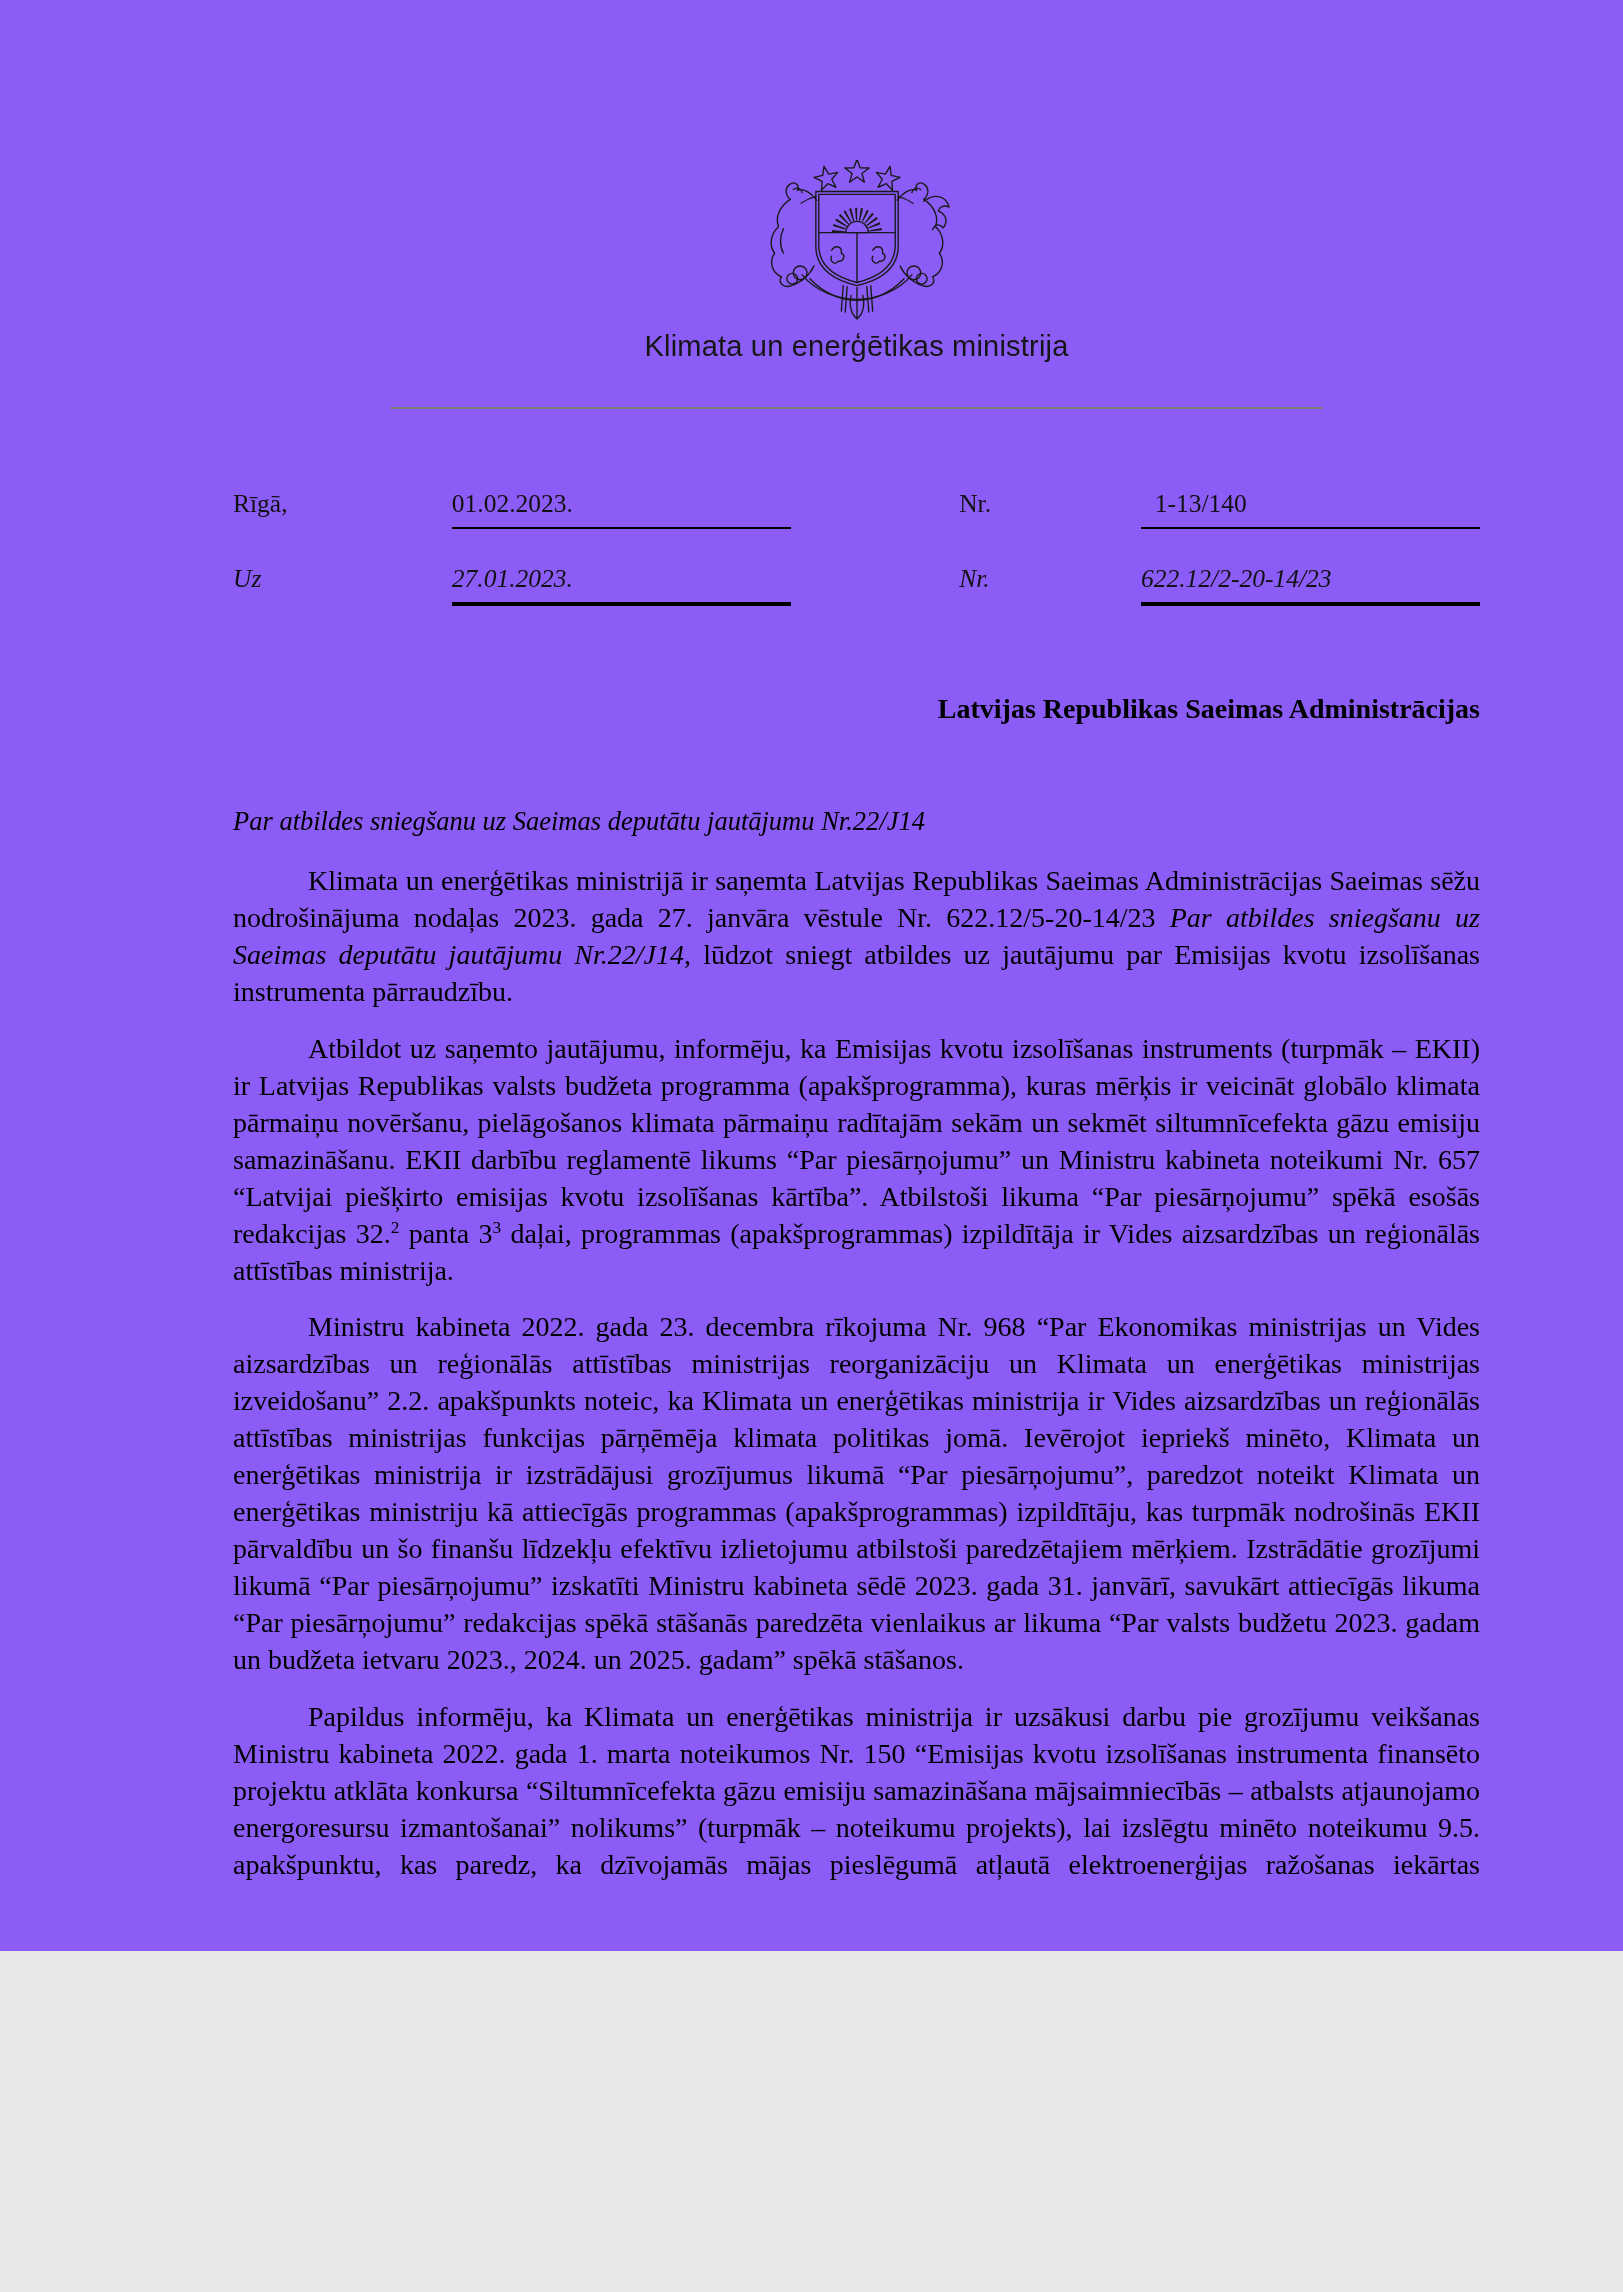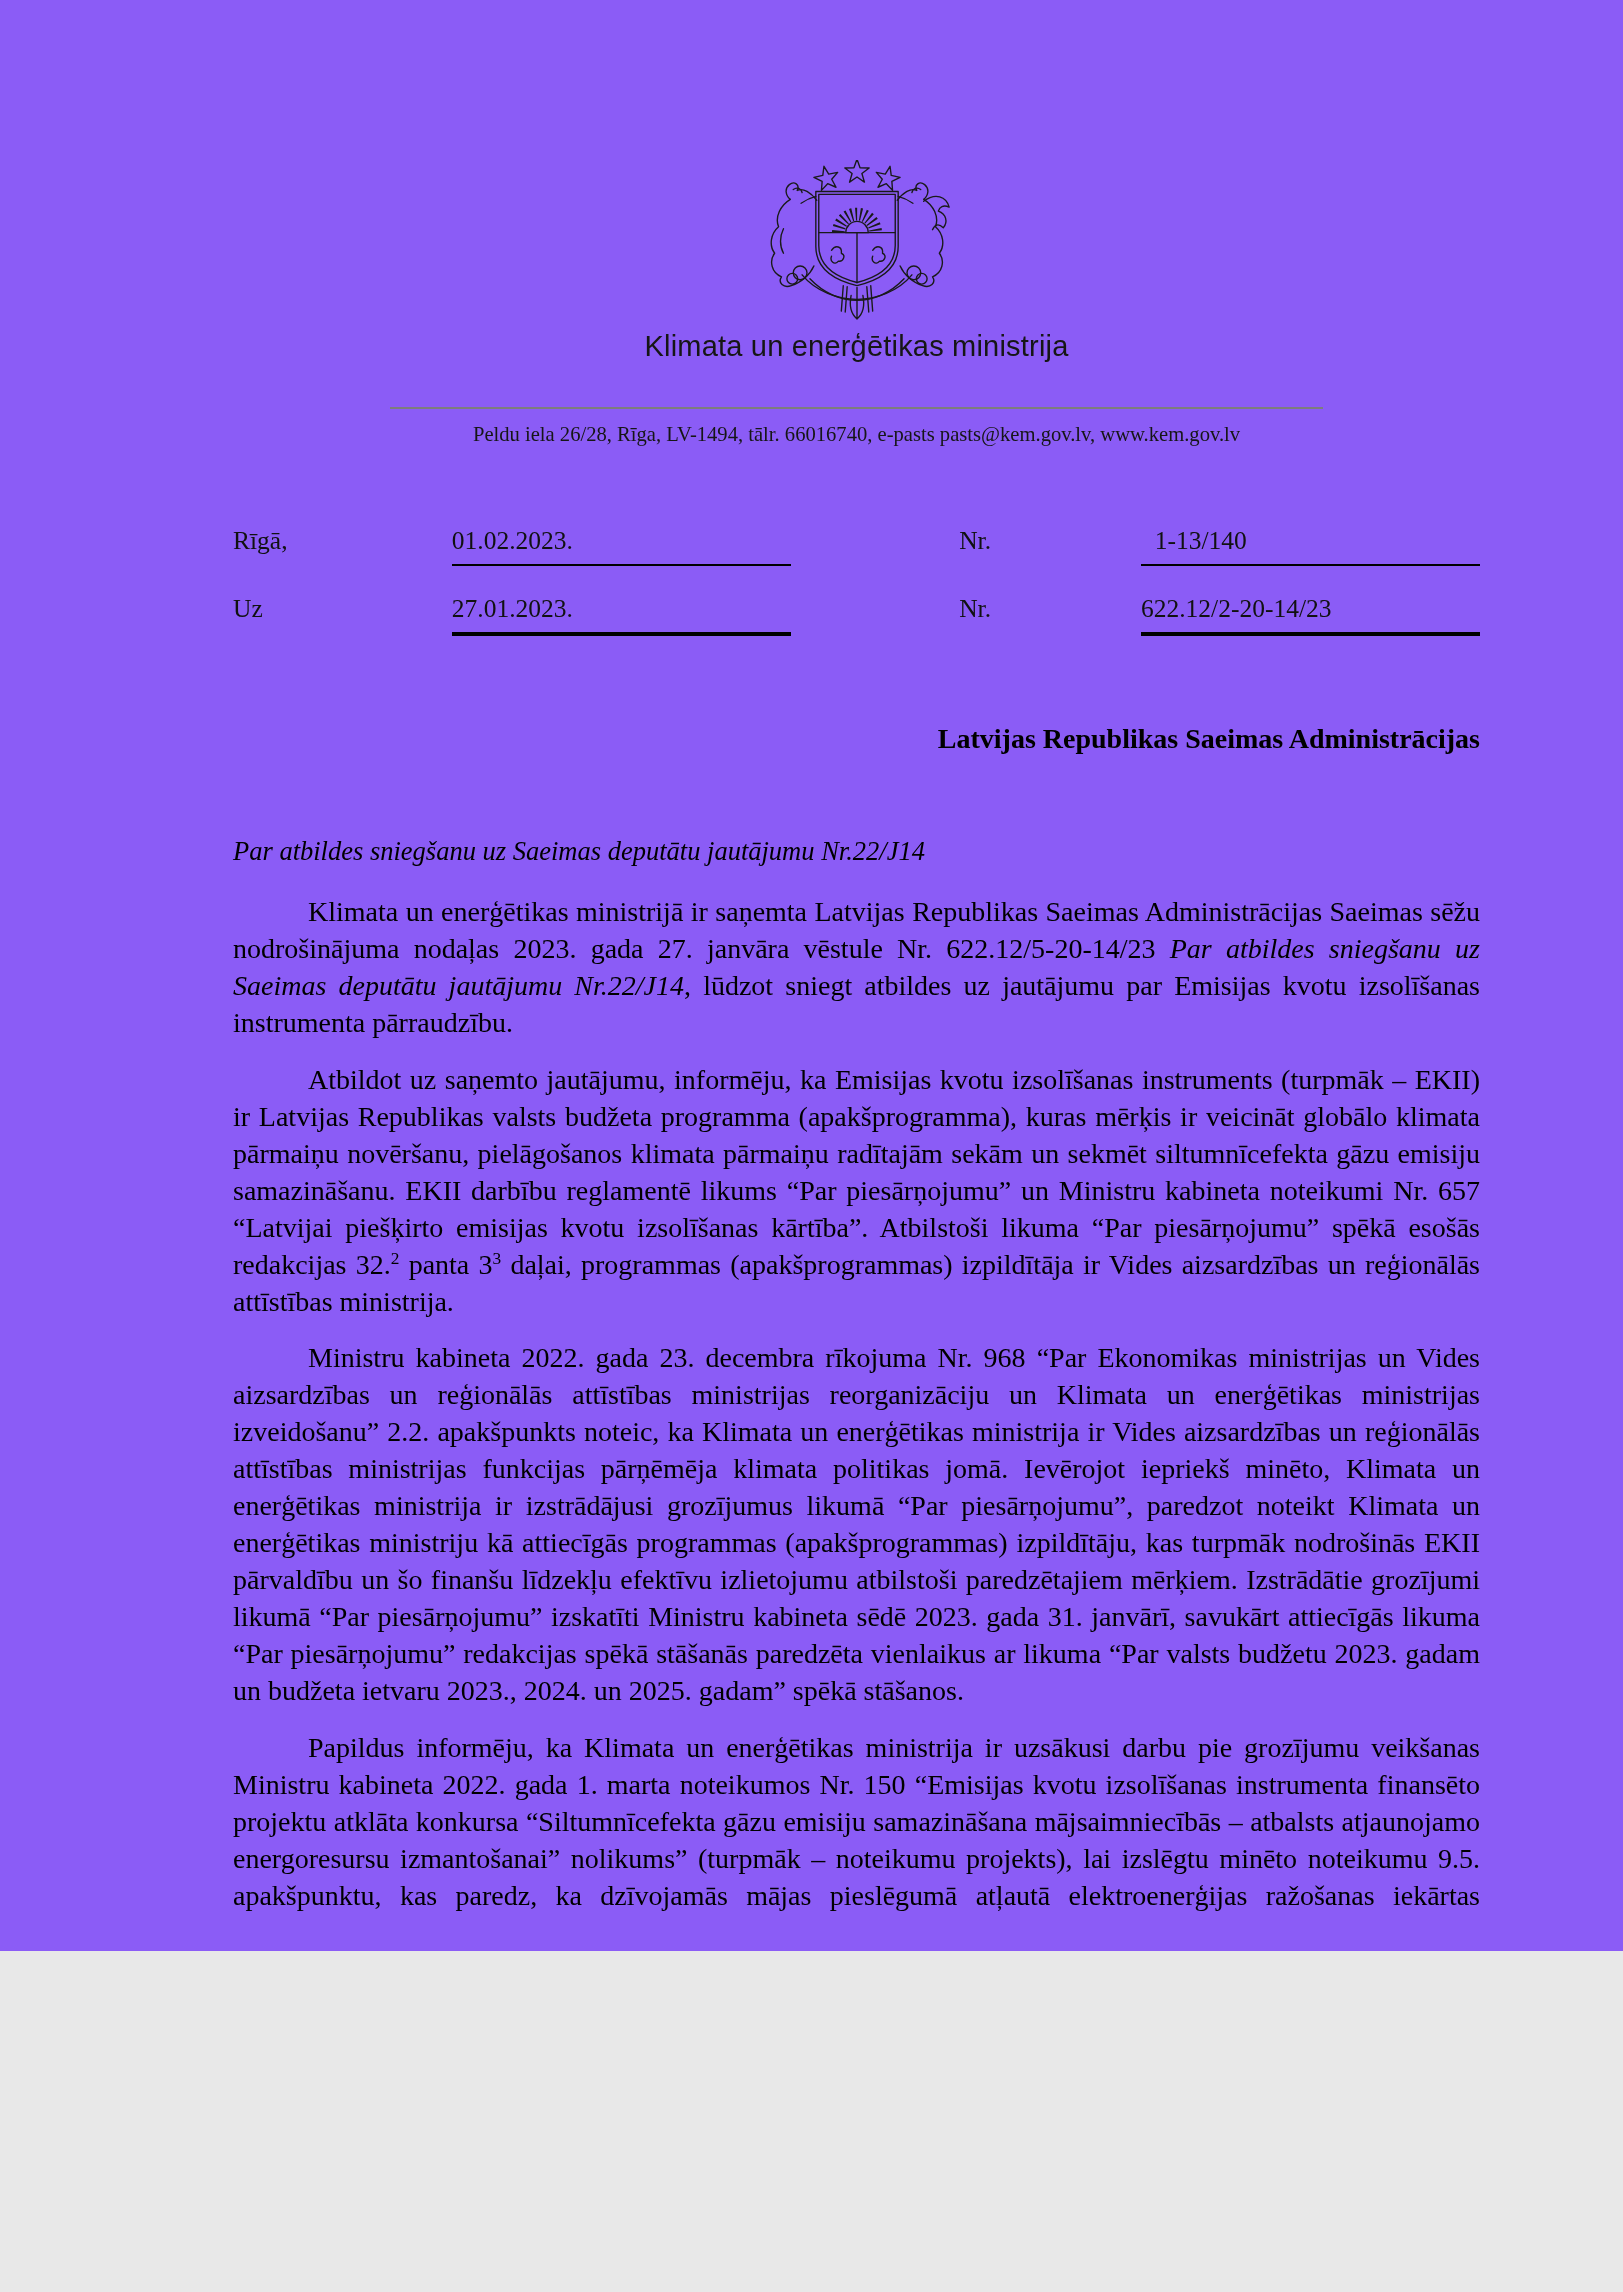--- a/index.html
+++ b/index.html
@@ -48,21 +48,21 @@
   .address-line {
     margin-top:14.7px;
     text-align:center;
     font-size:20.6px;
     color:#161616;
     white-space:nowrap;
   }
   
   .ref-block { margin-top:80px; }
   .ref-row { display:flex; align-items:baseline;justify-content:space-between; }
-  .ref-row.second { margin-top:28px; }
+  .ref-row.second { margin-top:35px;font-style:italic; }
   .ref-label { font-size:25.5px; }
   .lbl-place { width:77px; }
   .lbl-uz { width:77px; }
   .ref-value {
     box-sizing:border-box;
     width:339px;
     font-size:25.5px;
     padding-bottom:8px;
     border-bottom:2.9px solid #000;
     white-space:nowrap;
@@ -149,21 +149,20 @@
       <circle cx="44" cy="115" r="7" stroke-width="1"></circle>
       <circle cx="36" cy="121" r="5.5" stroke-width="1"></circle>
       <circle cx="160" cy="115" r="7" stroke-width="1"></circle>
       <circle cx="168" cy="121" r="5.5" stroke-width="1"></circle>
     </svg>
 
     <div class="ministry-name">Klimata un enerģētikas ministrija</div>
 
     <div class="head-rule"></div>
 
-    <div class="address-line">Peldu iela 26/28, Rīga, LV-1494, tālr. 66016740, e-pasts pasts@kem.gov.lv, www.kem.gov.lv</div>
 
     <div class="ref-block">
       <div class="ref-row">
         <span class="ref-label lbl-place">Rīgā,</span>
         <span class="ref-value">01.02.2023.</span>
         <span class="ref-label lbl-nr">Nr.</span>
         <span class="ref-value val-pad">1-13/140</span>
       </div>
       <div class="ref-row second">
         <span class="ref-label lbl-uz">Uz</span>

